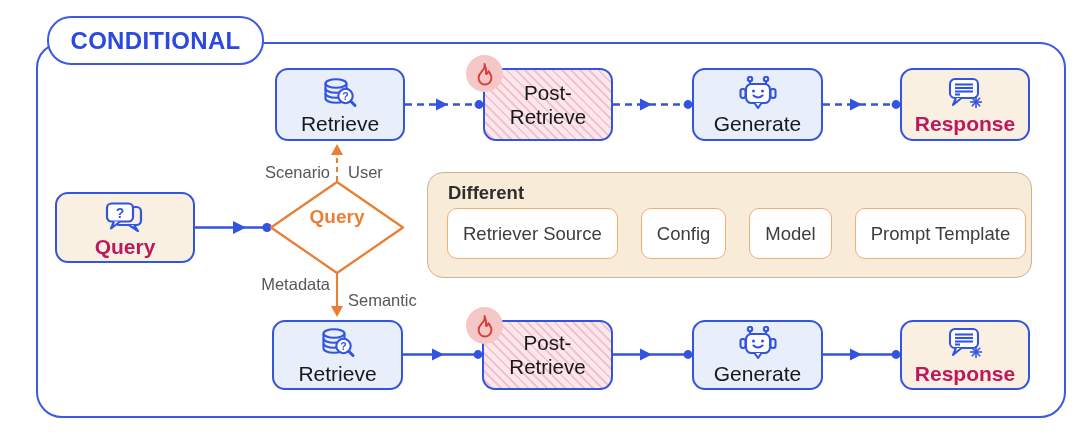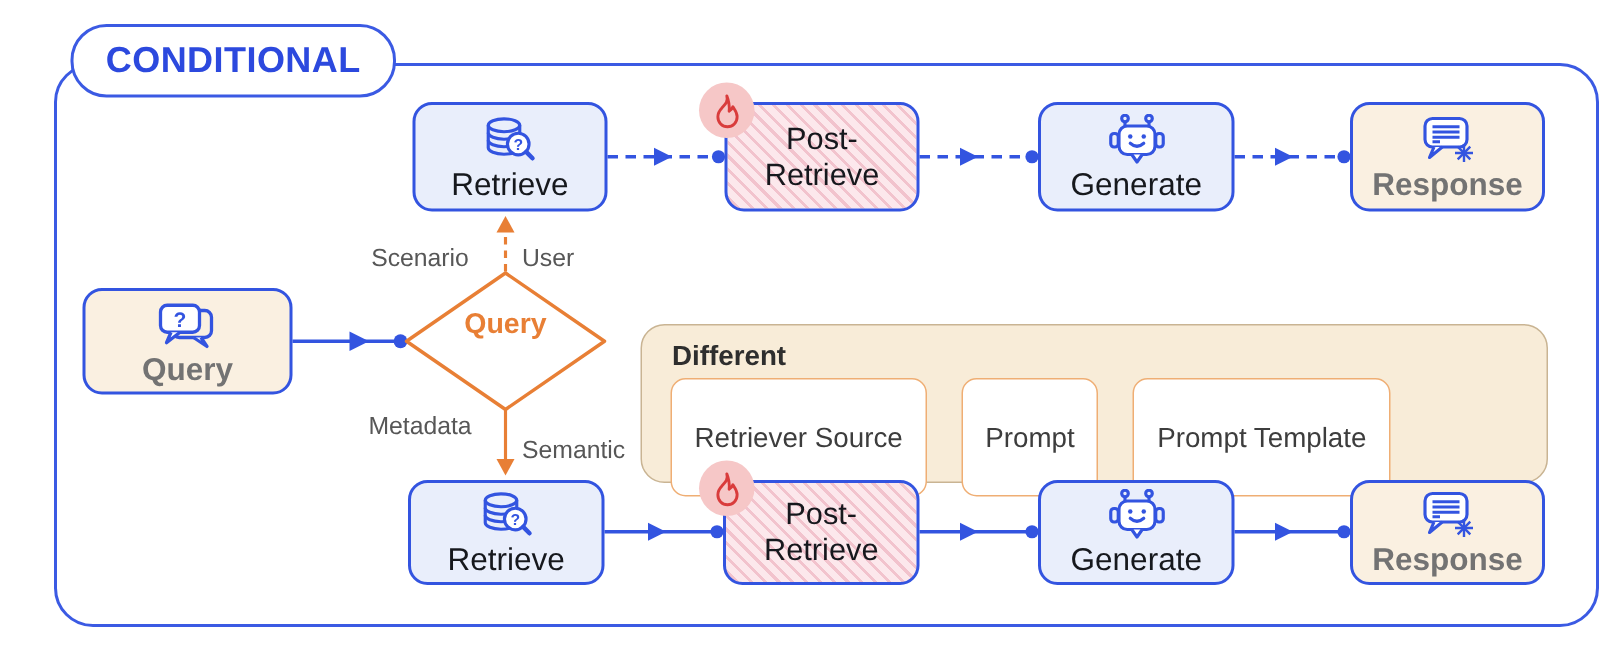--- a/index.html
+++ b/index.html
@@ -15,42 +15,42 @@
   
   svg.wires{left:0;top:0;width:1080px;height:434px;z-index:1;pointer-events:none;}
 
   
   .node{border:2.3px solid #3354e0;border-radius:13px;display:flex;flex-direction:column;
     align-items:center;justify-content:center;z-index:2;box-sizing:border-box;}
   .node.blue{background:#e9eefb;}
   .node.cream{background:#faf0e1;}
   .node.hatch{background:repeating-linear-gradient(45deg,#fcE8ec 0px,#fce8ec 4.5px,#f2c3cd 4.5px,#f2c3cd 6.5px);}
   .lbl-dark{color:#16181d;font-size:21px;font-weight:500;line-height:1.12;}
-  .lbl-blue{color:#737373;font-size:21px;font-weight:700;}
+  .lbl-blue{color:#be185d;font-size:21px;font-weight:700;}
   .node .icon{height:36px;display:flex;align-items:flex-end;justify-content:center;margin-bottom:2px;}
   .hatch-label{text-align:center;color:#16181d;font-size:20.5px;font-weight:500;line-height:1.15;}
 
   
   .fire{width:37px;height:37px;border-radius:50%;background:#f6c7c7;display:flex;align-items:center;
     justify-content:center;z-index:3;}
 
   
   .router-text{z-index:2;text-align:center;color:#e87f35;font-size:19px;font-weight:700;line-height:1.12;}
 
   
   .wire-lbl{color:#575757;font-size:16.5px;z-index:2;white-space:nowrap;text-align:center;}
-  .ra{}
+  .ra{text-align:right;}
 
   
   .panel{left:427px;top:172px;width:605px;height:106px;background:#f8ecd8;border:1.6px solid #c9b493;
-    border-radius:16px;z-index:2;box-sizing:border-box;margin-top:44px;}
+    border-radius:16px;z-index:2;box-sizing:border-box;}
   .panel-title{position:absolute;left:20px;top:9px;color:#2e2e2e;font-size:18.5px;font-weight:700;}
   .pill-row{position:absolute;left:19px;top:35px;display:flex;gap:23px;}
   .pill{height:45px;background:#ffffff;border:1.6px solid #efae74;border-radius:10px;display:flex;
-    align-items:center;justify-content:center;padding:16px 15px;color:#3d3d3d;font-size:18.5px;white-space:nowrap;}
+    align-items:center;justify-content:center;padding:2px 15px;color:#3d3d3d;font-size:18.5px;white-space:nowrap;}
 </style>
 </head>
 <body>
 
 <div class="abs frame"></div>
 <div class="abs frame-pill">
   <span>CONDITIONAL</span>
 </div>
 
 <svg class="abs wires" viewBox="0 0 1080 434">
@@ -182,21 +182,22 @@
       </g>
     </svg>
   </span>
   <span class="lbl-blue">Response</span>
 </div>
 
 <div class="abs panel">
   <div class="panel-title">Different</div>
   <div class="pill-row">
     <div class="pill">Retriever Source</div>
-    <div class="pill">Prompt</div>
+    <div class="pill">Config</div>
+    <div class="pill">Model</div>
     <div class="pill">Prompt Template</div>
   </div>
 </div>
 
 <div class="abs node blue" style="left:272px;top:320px;width:131px;height:70px;">
   <span class="icon">
     <svg width="36" height="33" viewBox="0 0 36 33" fill="none" stroke="#3354e0" stroke-width="2.1">
       <ellipse cx="14" cy="6.5" rx="10.5" ry="4.3"></ellipse>
       <path d="M3.5 6.5 v15 a10.5 4.3 0 0 0 21 0 v-15"></path>
       <path d="M3.5 11.5 a10.5 4.3 0 0 0 21 0"></path>

